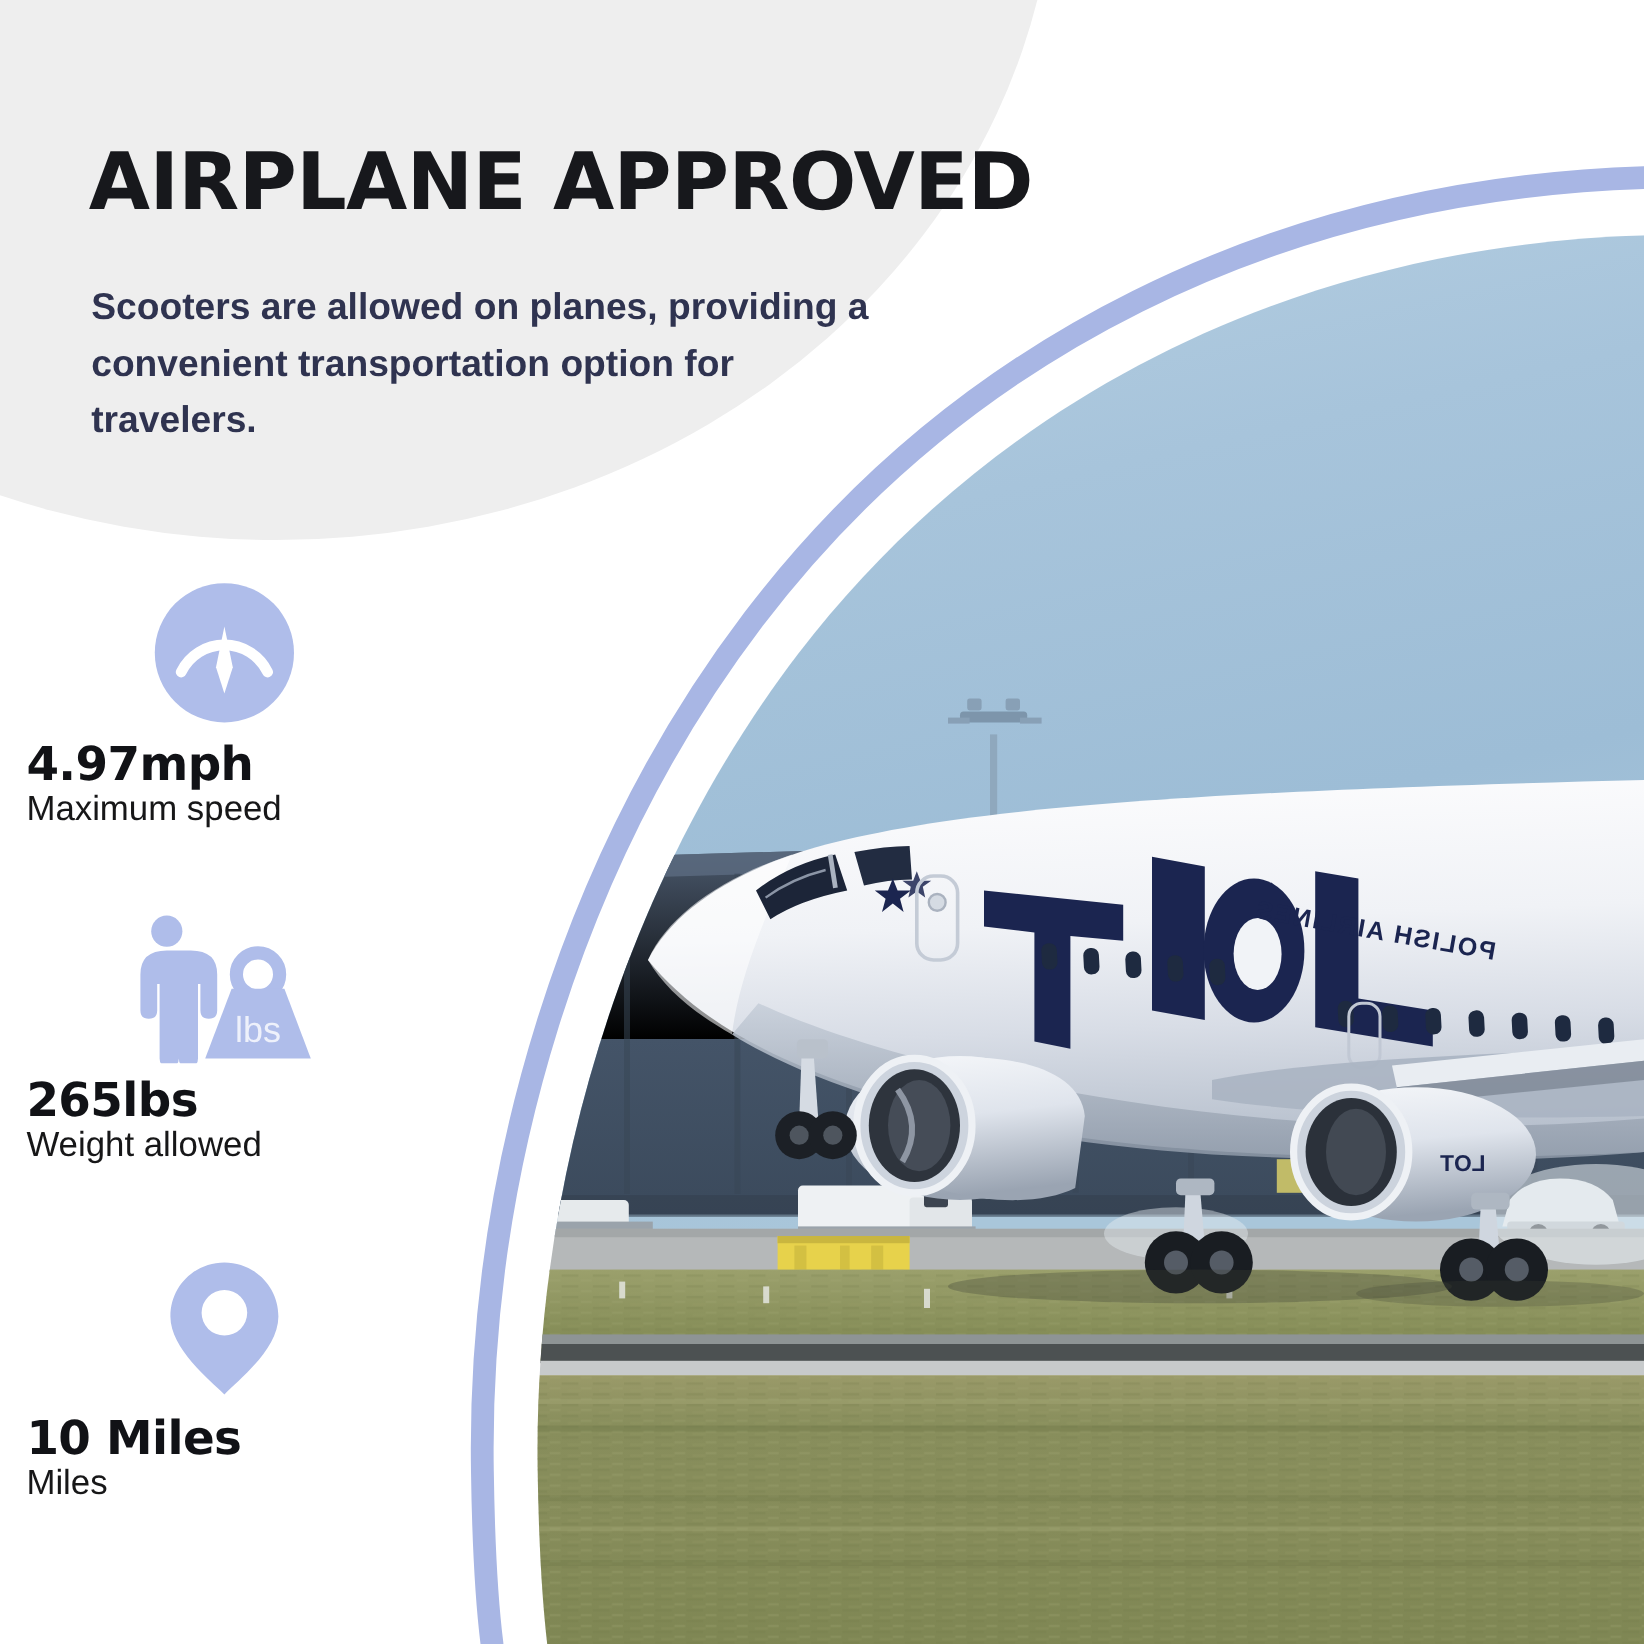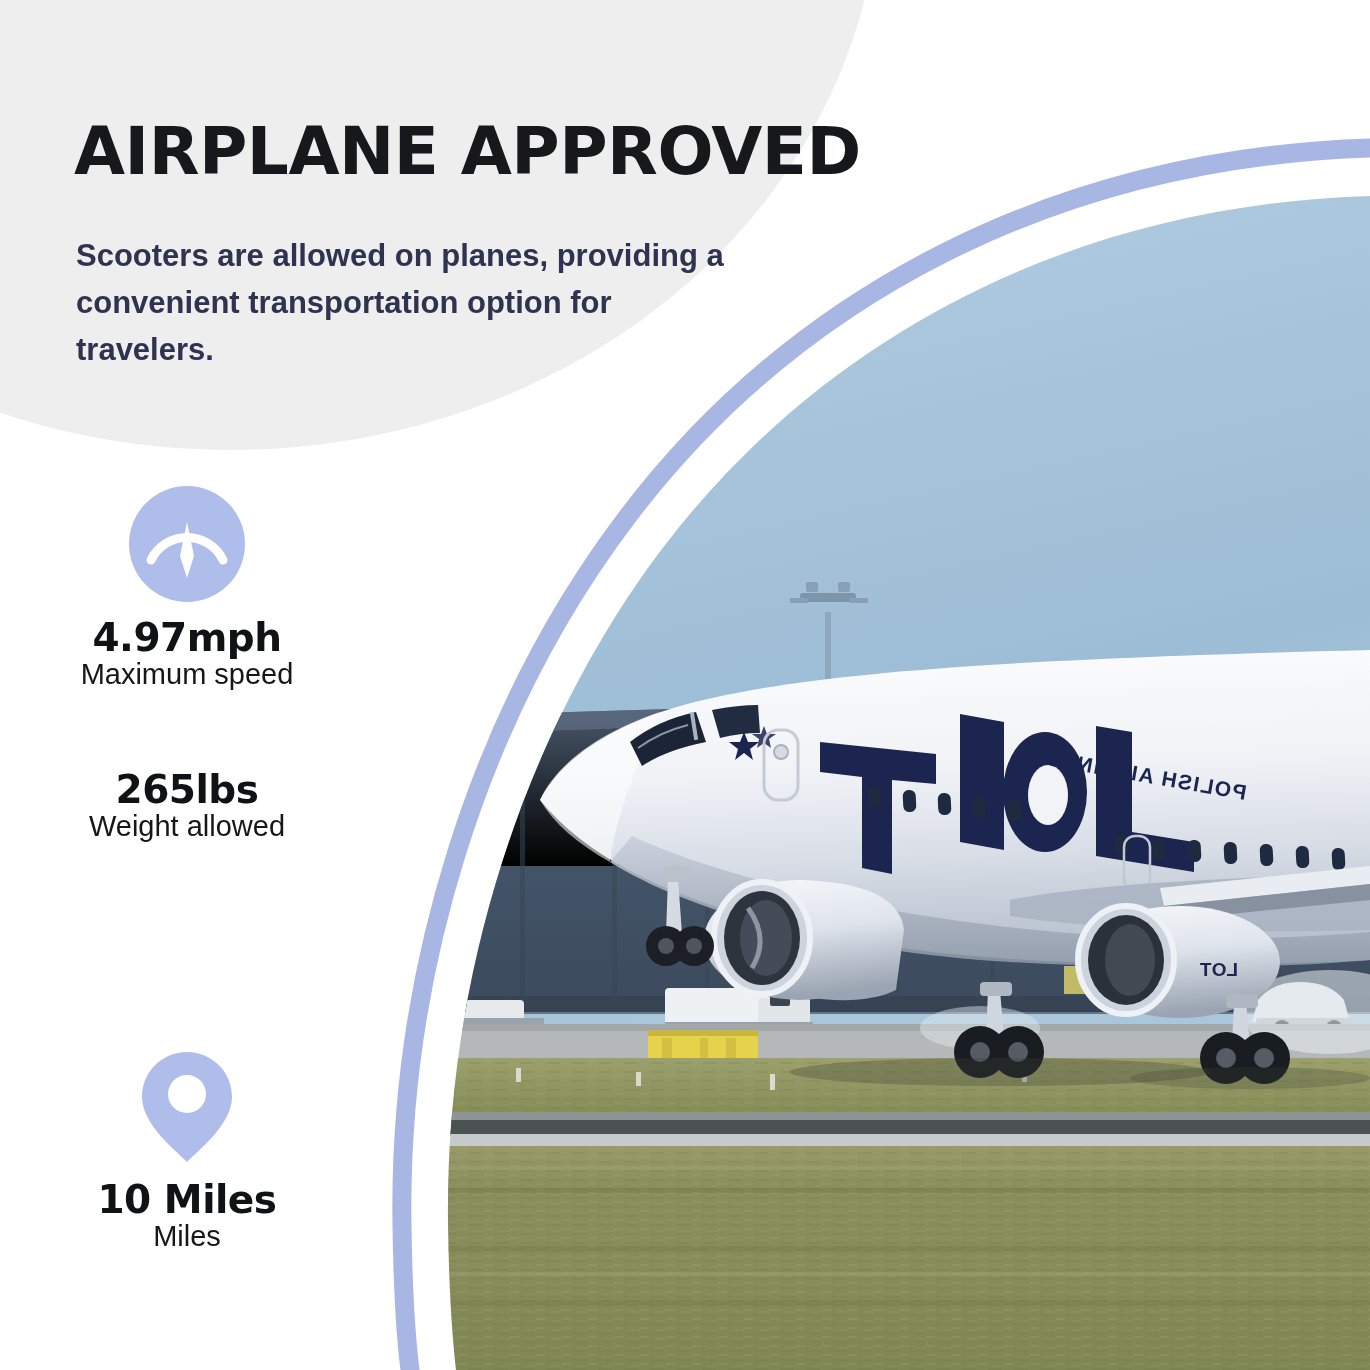--- a/index.html
+++ b/index.html
@@ -72,21 +72,20 @@
     font-weight:700;
     line-height:1.52;
     color:#2f3350;
   }
 
   
   .stat {
     position:absolute;
     width:330px;
     left:22px;
-    text-align:center;
   }
   .stat-icon {
     height:128px;
     display:flex;
     align-items:center;
     justify-content:center;
   }
   .stat-value {
     font-family:"DejaVu Sans", sans-serif;
     font-size:39px;
@@ -417,20 +416,32 @@
           <circle cx="62" cy="62" r="58" fill="#afbdea"></circle>
           <path d="M26,78 A40,40 0 0 1 98,78" fill="none" stroke="#ffffff" stroke-width="9" stroke-linecap="round"></path>
           <path d="M62,40 L69,74 L62,96 L55,74 Z" fill="#ffffff"></path>
         </svg>
       </div>
       <div class="stat-value">4.97mph</div>
       <div class="stat-label">Maximum speed</div>
     </div>
 
     <div class="stat" id="stat-1">
+      <div class="stat-icon">
+        <svg width="180" height="124" viewBox="0 0 180 124">
+
+          <circle cx="42" cy="14" r="13" fill="#afbdea"></circle>
+          <path d="M42,30 q-22,0 -22,20 l0,30 q0,7 7,7 q7,0 7,-7 l0,-22 l2,0 l0,62 q0,7 8,7 q8,0 8,-7
+                   l0,-40 l0,40 q0,7 8,7 q8,0 8,-7 l0,-62 l2,0 l0,22 q0,7 7,7 q7,0 7,-7 l0,-30 q0,-20 -22,-20 z" fill="#afbdea"></path>
+
+          <circle cx="118" cy="50" r="18" fill="none" stroke="#afbdea" stroke-width="11"></circle>
+          <path d="M96,62 l44,0 l22,58 l-88,0 z" fill="#afbdea"></path>
+          <text x="118" y="106" text-anchor="middle" font-family="Liberation Sans, sans-serif" font-size="30" font-weight="400" fill="#eef1fb">lbs</text>
+        </svg>
+      </div>
       <div class="stat-value">265lbs</div>
       <div class="stat-label">Weight allowed</div>
     </div>
 
     <div class="stat" id="stat-2">
       <div class="stat-icon">
         <svg width="112" height="124" viewBox="0 0 112 124">
           <path d="M56,8 C31,8 11,28 11,53 C11,80 44,106 56,118 C68,106 101,80 101,53 C101,28 81,8 56,8 Z" fill="#afbdea"></path>
           <circle cx="56" cy="50" r="19" fill="#ffffff"></circle>
         </svg>

